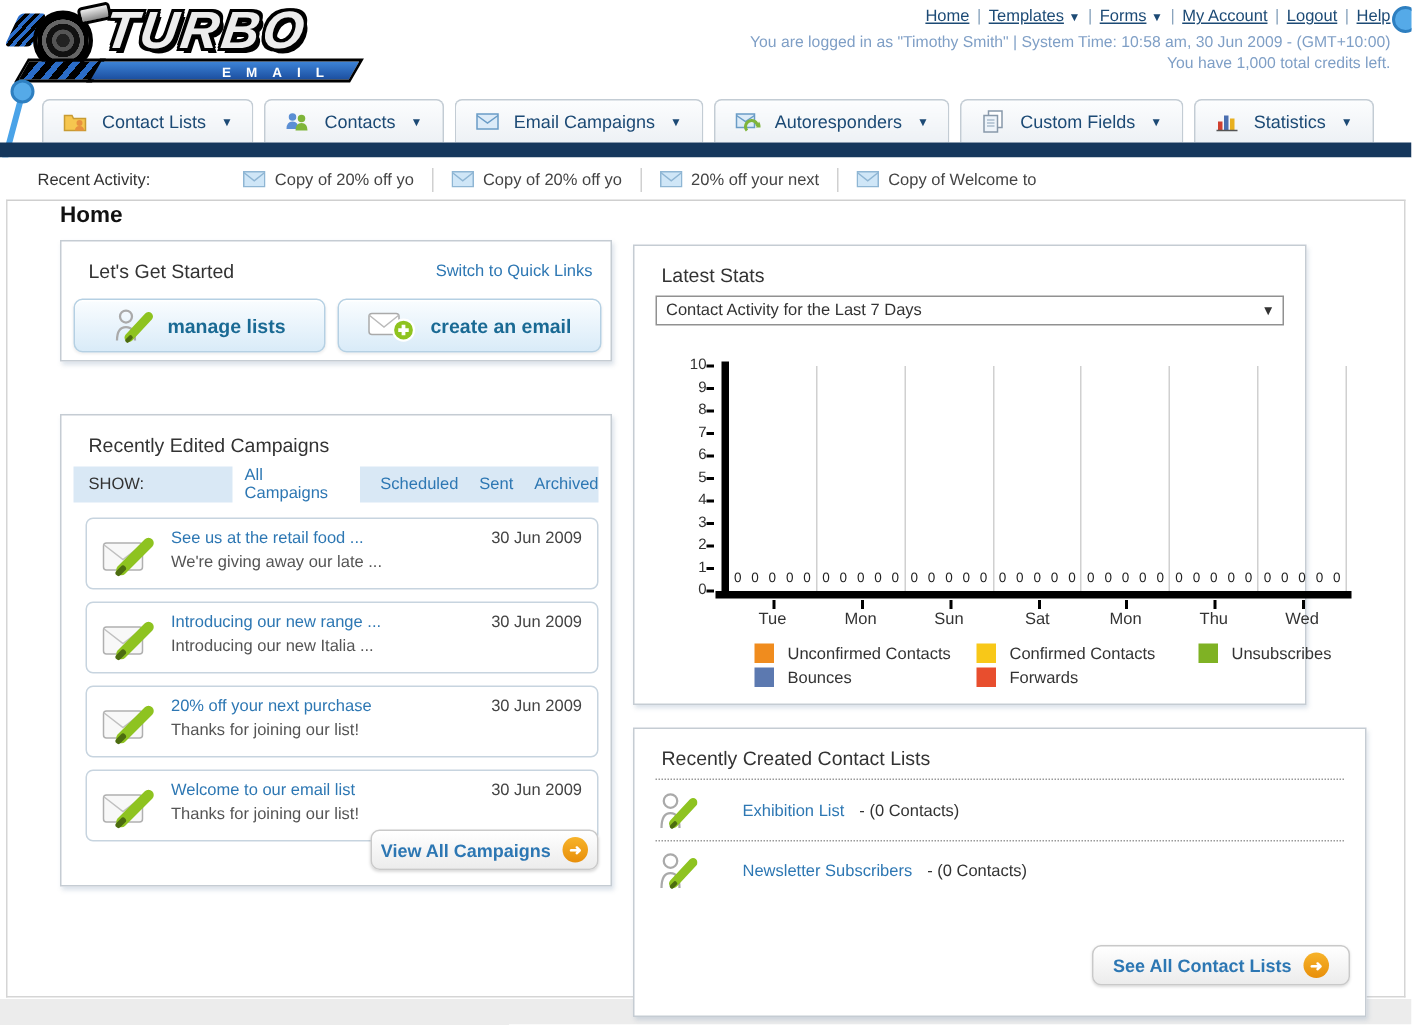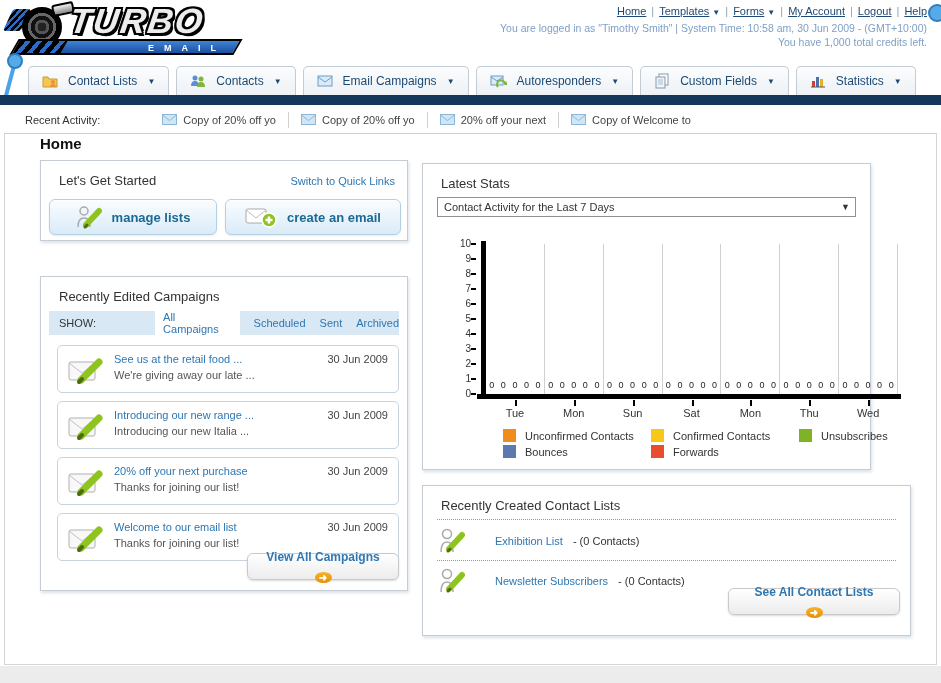--- a/index.html
+++ b/index.html
@@ -74,21 +74,21 @@
   .show-row .filter { color:#2d77b3; cursor:pointer; }
   .show-row .filter.active { background:#fff; padding:3px 8px; border-radius:2px;margin-left:45px; }
   .camp-card { position:absolute; left:16px; right:8px; height:48px; border:1px solid #c7d4df; border-radius:5px; background:#fff; cursor:pointer; }
   .camp-card .cicon { position:absolute; left:10px; top:9px; }
   .camp-card .ctitle { position:absolute; left:56px; top:7px; font-size:11px; color:#2d77b3; cursor:pointer; }
   .camp-card .csub { position:absolute; left:56px; top:23px; font-size:11px; color:#555; }
   .camp-card .cdate { position:absolute; right:10px; top:7px; font-size:11px; color:#444; }
 
   .pill-btn { position:absolute; height:27px; border:1px solid #c9c9c9; border-radius:6px;
     background:linear-gradient(#fff,#ececec); display:flex; align-items:center; justify-content:center; gap:8px;
-    font-size:12px; font-weight:bold; color:#2d77b3; cursor:pointer; box-shadow:0 1px 2px rgba(0,0,0,.15);flex-direction:column; }
+    font-size:12px; font-weight:bold; color:#2d77b3; cursor:pointer; box-shadow:0 1px 2px rgba(0,0,0,.15); }
   .orange-circle { width:17px; height:17px; border-radius:50%; background:linear-gradient(#f7b32a,#e88f0a);
     color:#fff; font-size:10px; font-weight:bold; display:flex; align-items:center; justify-content:center; }
 
   
   .stats-panel { left:422px; top:163px; width:449px; height:307px; }
   .report-select { position:absolute; left:14px; right:14px; top:33px; height:20px; border:1px solid #919191;
     font-size:11px; color:#333; padding:3px 6px; background:#fff; cursor:pointer; }
   .report-select .sel-arrow { position:absolute; right:5px; top:4px; font-size:9px; color:#333; }
   .chart { position:absolute; left:12px; top:80px; width:468px; height:212px; }
   .yaxis { position:absolute; left:0; top:0; width:46px; height:150px; }
@@ -99,21 +99,21 @@
   .cgroup { position:relative; flex:1; border-right:1px solid #d0d0d0; }
   .cvals { position:absolute; bottom:4px; left:0; width:100%; display:flex; justify-content:space-around; font-size:9px; color:#222; }
   .hbar { position:absolute; left:42px; top:150px; width:424px; height:5px; background:#000; }
   .xtick { position:absolute; top:156px; left:50%; width:2px; height:6px; background:#000; }
   .xlab { position:absolute; top:163px; left:0; width:100%; text-align:center; font-size:11px; color:#333; }
   .legend { position:absolute; left:68px; top:185px; display:grid; grid-template-columns:148px 148px 148px; row-gap:3px; }
   .litem { font-size:11px; color:#333; display:flex; align-items:center; }
   .litem i { width:13px; height:13px; display:inline-block; margin-right:9px; }
 
   
-  .cl-panel { left:422px; top:485px; width:489px; height:151px; }
+  .cl-panel { left:422px; top:485px; width:489px; height:193px; }
   .dotline { position:absolute; left:14px; right:14px; border-top:1px dotted #9a9a9a; }
   .cl-item { position:absolute; left:16px; height:30px; display:flex; align-items:center; gap:10px; font-size:11px; color:#333; }
   .cl-item .cl-link { color:#2d77b3; cursor:pointer;padding-left:20px; }
 </style>
 </head>
 <body>
 
 <div class="screen">
 
   <div class="header">

